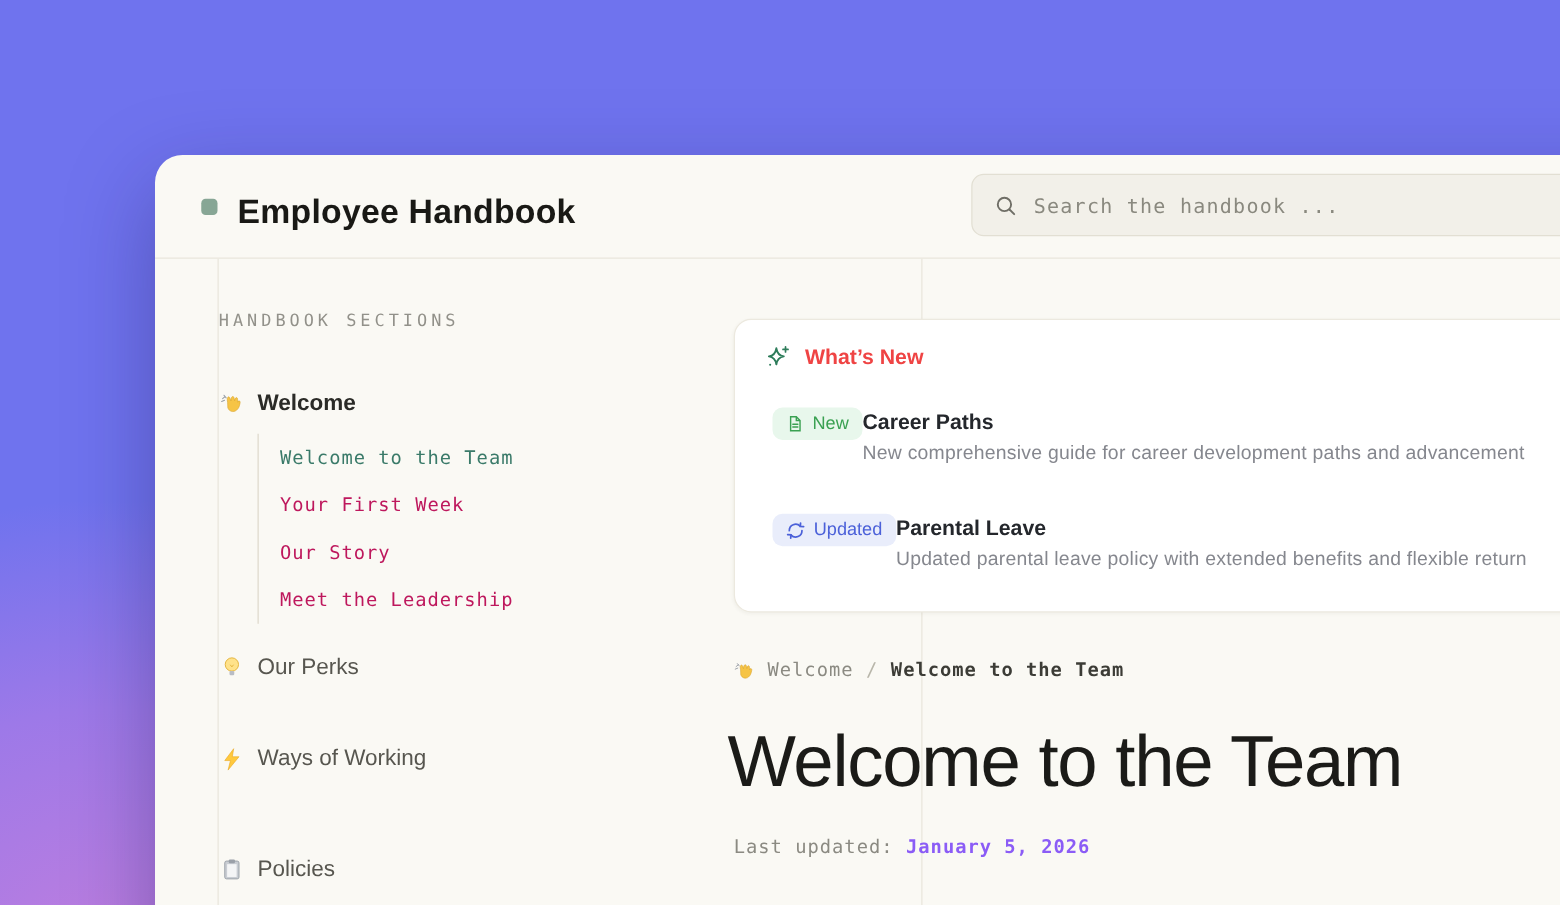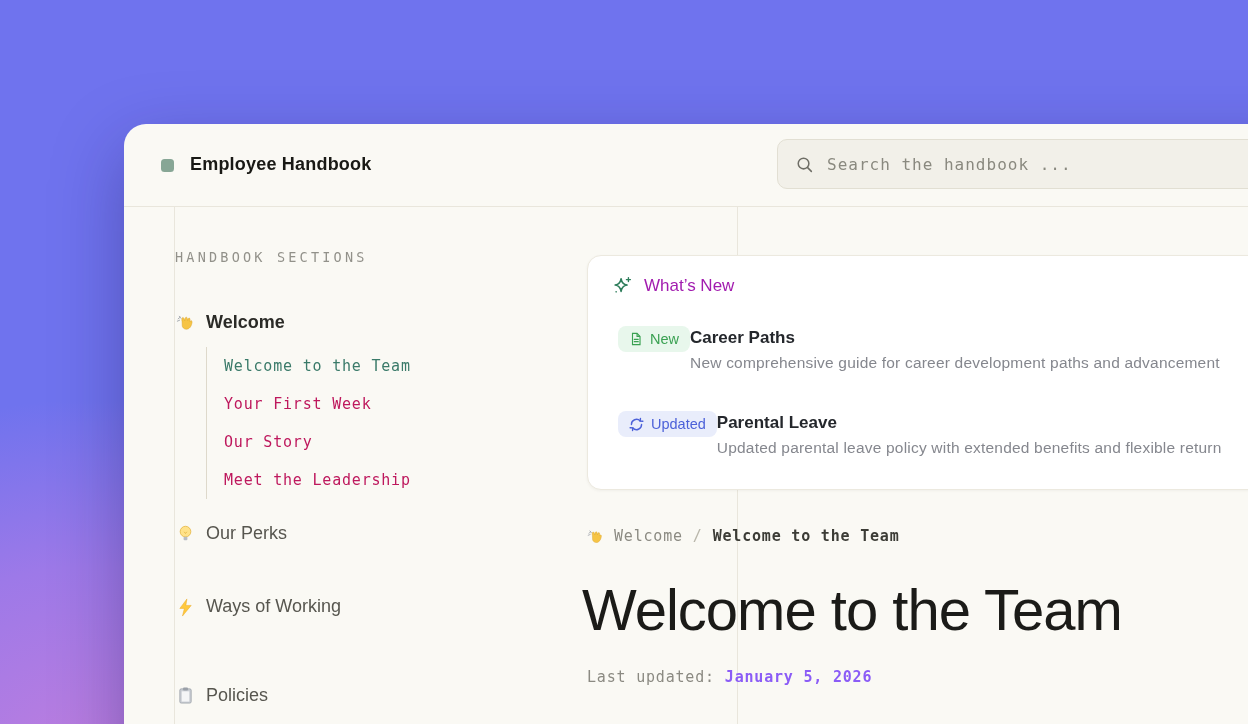--- a/index.html
+++ b/index.html
@@ -15,21 +15,21 @@
 
   .app-card {
     position:absolute; left:124px; top:124px; width:1200px; height:660px;
     background:#FAF9F4; border-radius:22px;
     box-shadow:0 24px 70px rgba(30,22,85,.35);
   }
 
   
   .app-header { position:absolute; left:0; top:0; right:0; height:83px; border-bottom:1px solid #E9E6DC; }
   .logo-mark { position:absolute; left:37px; top:35px; width:13px; height:13px; border-radius:3.5px; background:#87A695; }
-  .app-title { position:absolute; left:66px; top:30px; font-size:18px; font-weight:600; letter-spacing:.2px; color:#191915; }
+  .app-title { position:absolute; left:66px; top:30px; font-size:27px; font-weight:600; letter-spacing:.2px; color:#191915; }
   .search-box {
     position:absolute; left:653px; top:15px; width:540px; height:50px;
     background:#F2F0E9; border:1px solid #E2DFD3; border-radius:10px;
     display:flex; align-items:center; padding:0 17px; gap:13px;
   }
   .search-box input {
     flex:1; background:transparent; border:none; outline:none;
     font-family:"DejaVu Sans Mono","Liberation Mono",monospace;
     font-size:16px; letter-spacing:1px; color:#55544c;
   }
@@ -57,21 +57,21 @@
   .sub-item { height:38px; line-height:38px; font-size:15px; letter-spacing:.8px; color:#be185d; cursor:pointer; white-space:nowrap; }
   .sub-item.active { color:#3A7A69; }
 
   
   .whats-new-card {
     position:absolute; left:463px; top:131px; width:706px; height:235px;
     background:#FFFFFF; border:1px solid #ECE9DF; border-radius:14px;
     box-shadow:0 1px 3px rgba(60,55,30,.05); overflow:hidden;
   }
   .wn-header { position:absolute; left:23px; top:19px; display:flex; align-items:center; gap:11px; }
-  .wn-title { font-size:17px; font-weight:400; color:#a21caf; }
+  .wn-title { font-size:17px; font-weight:700; color:#ef4444; }
   .wn-entry { position:absolute; left:30px; display:flex; align-items:flex-start; cursor:pointer; }
   .wn-entry-1 { top:70px; }
   .wn-entry-2 { top:155px; }
   .badge {
     display:inline-flex; align-items:center; gap:7px; height:26px; padding:0 11px;
     border-radius:8px; font-size:14.5px; font-weight:500; flex:none;
   }
   .badge-new { background:#E8F7EC; color:#3AA152; }
   .badge-updated { background:#E9EDFB; color:#4C61D9; }
   .entry-text { padding-top:2px; }

